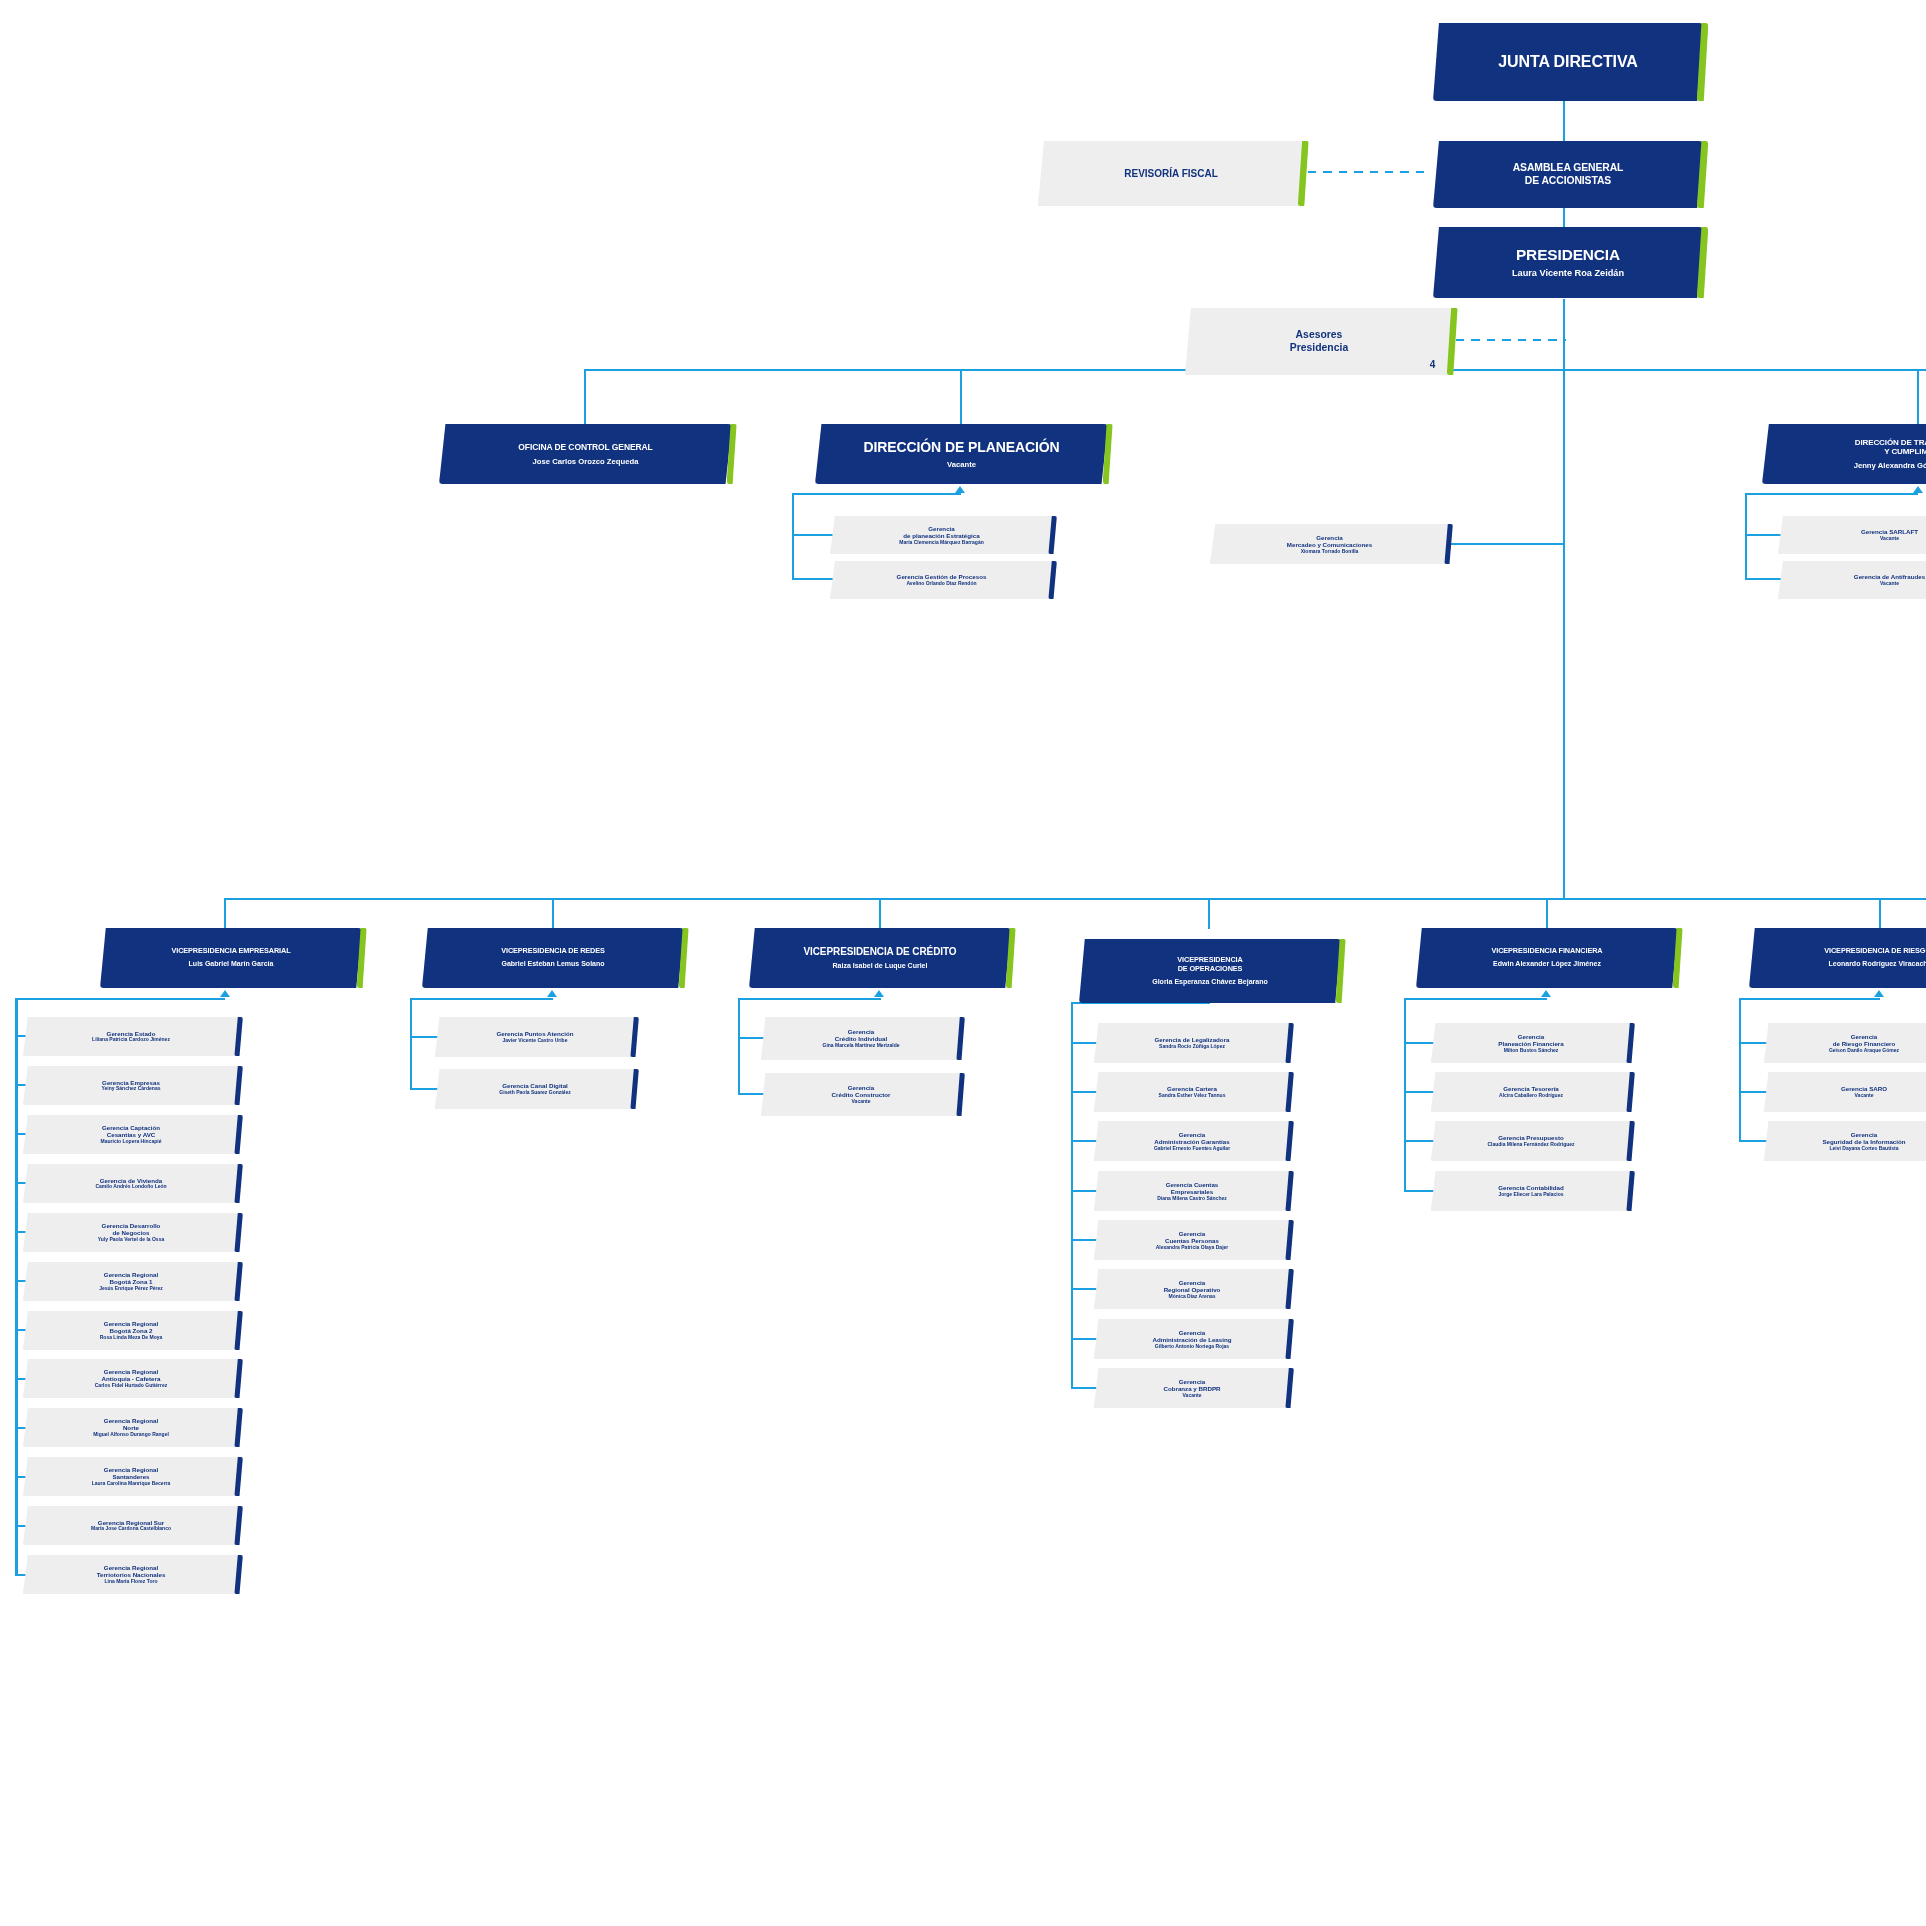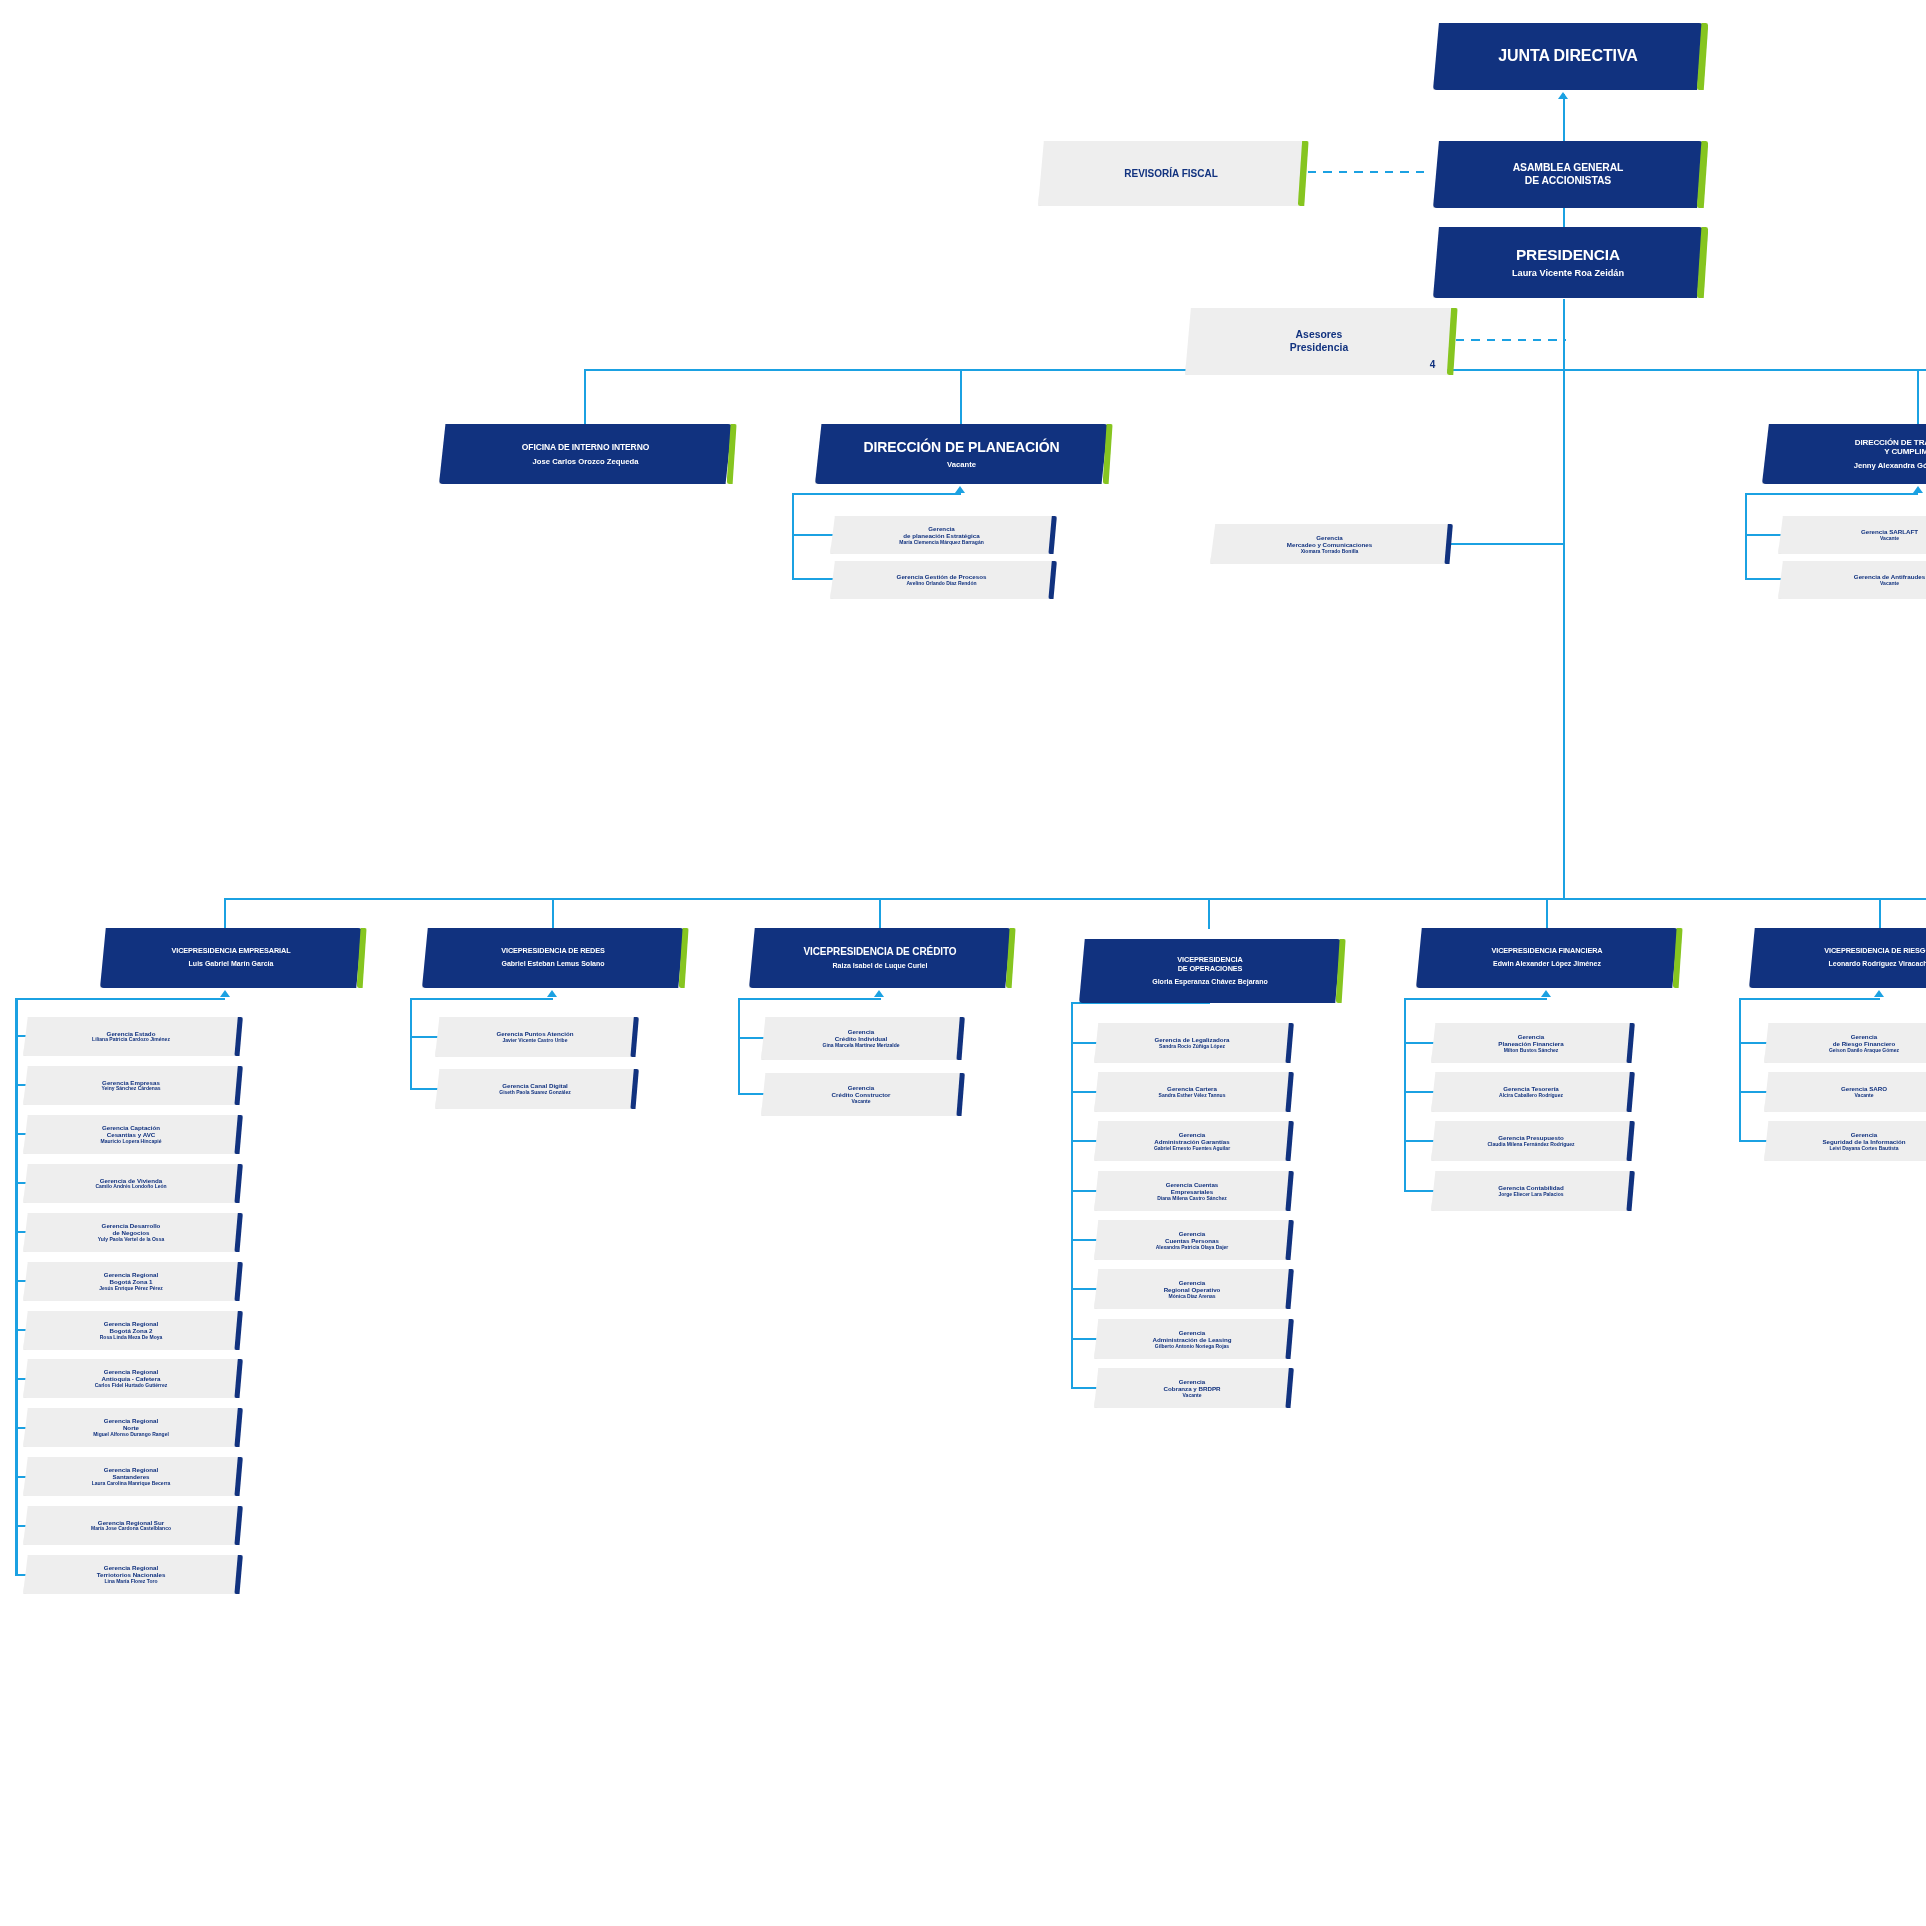--- a/index.html
+++ b/index.html
@@ -127,21 +127,21 @@
       <div class="ln lnh" style="left: 1404px; top: 1190px; width: 32px;"></div>
       <div class="ln lnv" style="left: 1879px; top: 898px; height: 31px;"></div>
       <div class="arrow" style="left: 1874px; top: 990px;"></div>
       <div class="ln lnv" style="left: 1739px; top: 998px; height: 144px;"></div>
       <div class="ln lnh" style="left: 1739px; top: 998px; width: 141px;"></div>
       <div class="ln lnh" style="left: 1739px; top: 1042px; width: 30px;"></div>
       <div class="ln lnh" style="left: 1739px; top: 1091px; width: 30px;"></div>
       <div class="ln lnh" style="left: 1739px; top: 1140px; width: 30px;"></div>
     </div>
   <div id="nodes">
-      <div class="node n-dark" style="left: 1433px; top: 23px; width: 270px; height: 67px;">
+      <div class="node n-dark" style="left: 1433px; top: 23px; width: 270px; height: 78px;">
         <div class="body"></div>
         <div class="accent" style="right: -5.4px; width: 11.6px;"></div>
         <div class="txt">
           <div class="title" style="font-size: 16px;">JUNTA DIRECTIVA</div>
         </div>
       </div>
       <div class="node n-lightgreen" style="left: 1038px; top: 141px; width: 266px; height: 65px;">
         <div class="body"></div>
         <div class="accent" style="right: -4.6px; width: 10.8px;"></div>
         <div class="txt">
@@ -170,21 +170,21 @@
         <div class="txt">
           <div class="title" style="font-size: 10.4px;">Asesores</div>
           <div class="title" style="font-size: 10.4px;">Presidencia</div>
         </div>
         <div class="badge">4</div>
       </div>
       <div class="node n-dark" style="left: 439px; top: 424px; width: 293px; height: 60px;">
         <div class="body"></div>
         <div class="accent" style="right: -4.6px; width: 10px;"></div>
         <div class="txt">
-          <div class="title" style="font-size: 8.5px;">OFICINA DE INTERNO INTERNO</div>
+          <div class="title" style="font-size: 8.5px;">OFICINA DE CONTROL GENERAL</div>
           <div class="person" style="font-size: 7.7px; margin-top: 5.4px;">Jose Carlos Orozco Zequeda</div>
         </div>
       </div>
       <div class="node n-dark" style="left: 815px; top: 424px; width: 293px; height: 60px;">
         <div class="body"></div>
         <div class="accent" style="right: -4.6px; width: 10px;"></div>
         <div class="txt">
           <div class="title" style="font-size: 14px;">DIRECCIÓN DE PLANEACIÓN</div>
           <div class="person" style="font-size: 7.7px; margin-top: 5.4px;">Vacante</div>
         </div>

